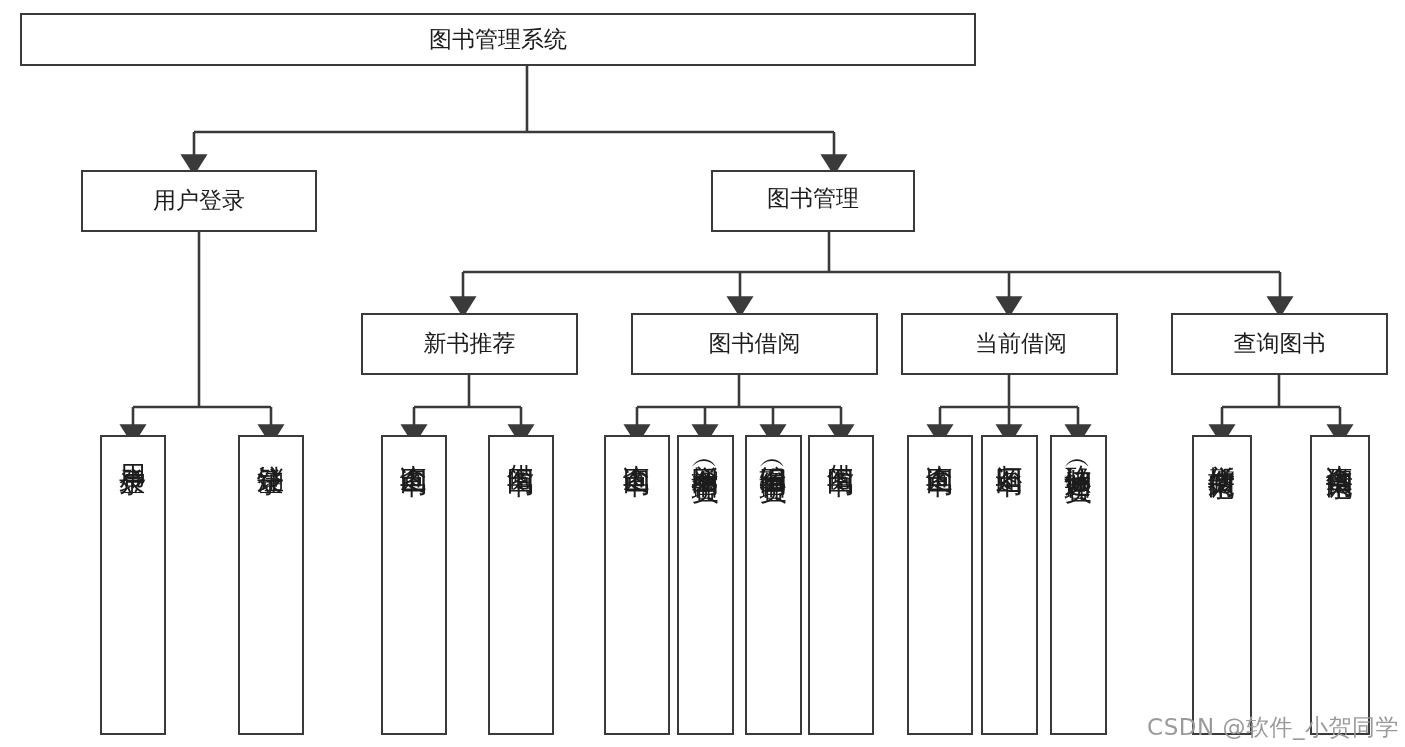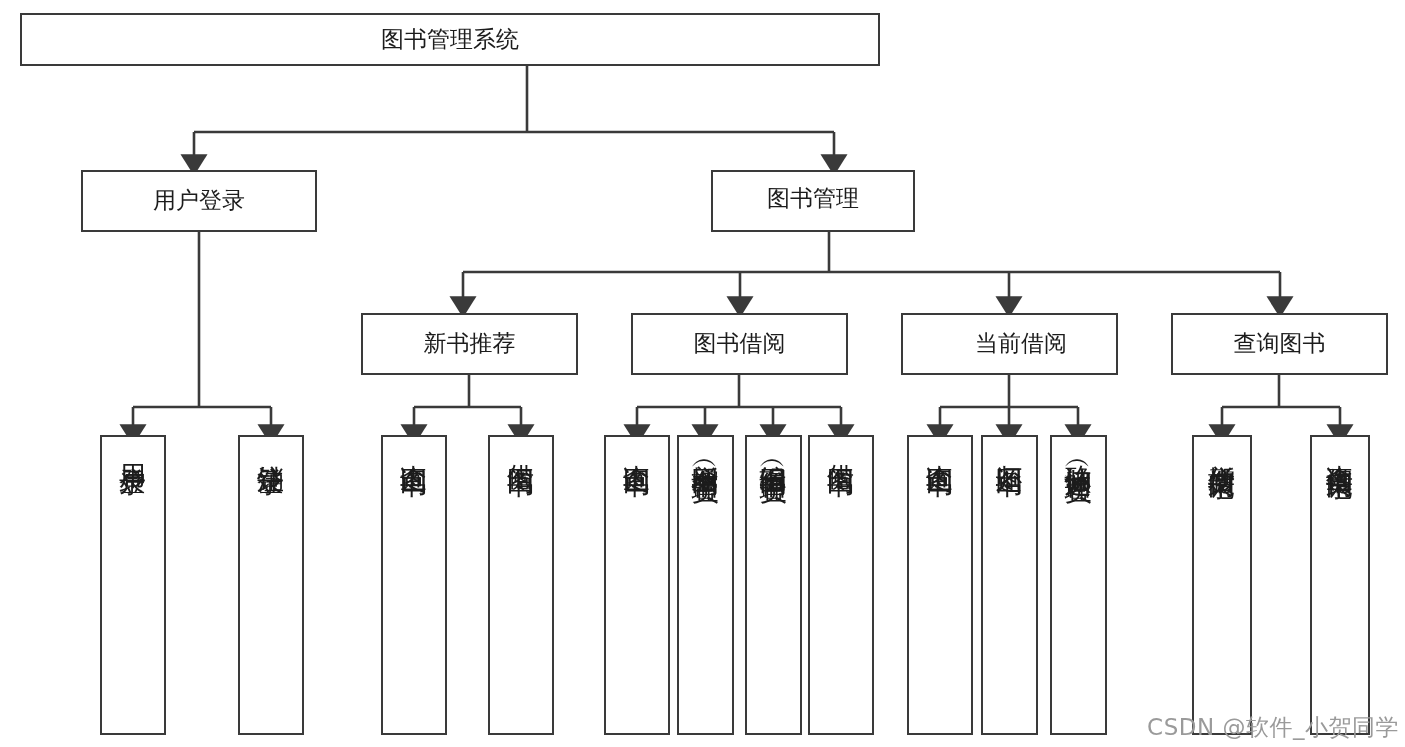--- a/index.html
+++ b/index.html
@@ -107,35 +107,35 @@
       <path d="M1009,407 L1009,428" marker-end="url(#arrow)"></path>
       <path d="M1078,407 L1078,428" marker-end="url(#arrow)"></path>
 
       <path d="M1279,375 L1279,407"></path>
       <path d="M1222,407 L1340,407"></path>
       <path d="M1222,407 L1222,428" marker-end="url(#arrow)"></path>
       <path d="M1340,407 L1340,428" marker-end="url(#arrow)"></path>
     </g>
   </svg>
 
-  <div class="node root h" style="left:20px;top:13px;width:860px;height:53px;">
+  <div class="node root h" style="left:20px;top:13px;width:956px;height:53px;">
     <span class="lbl">图书管理系统</span>
   </div>
 
   <div class="node h" style="left:81px;top:170px;width:236px;height:62px;">
     <span class="lbl">用户登录</span>
   </div>
   <div class="node h" style="left:711px;top:170px;width:204px;height:62px;font-family:Liberation Mono, monospace;">
     <span class="lbl">图书管理</span>
   </div>
 
   <div class="node h" style="left:361px;top:313px;width:217px;height:62px;">
     <span class="lbl">新书推荐</span>
   </div>
-  <div class="node h" style="left:631px;top:313px;width:217px;height:62px;">
+  <div class="node h" style="left:631px;top:313px;width:247px;height:62px;">
     <span class="lbl">图书借阅</span>
   </div>
   <div class="node h" style="left:901px;top:313px;width:217px;height:62px;padding-left:23px;">
     <span class="lbl">当前借阅</span>
   </div>
   <div class="node h" style="left:1171px;top:313px;width:217px;height:62px;">
     <span class="lbl">查询图书</span>
   </div>
 
   <div class="node v" style="left:100px;top:435px;width:66px;height:300px;">

